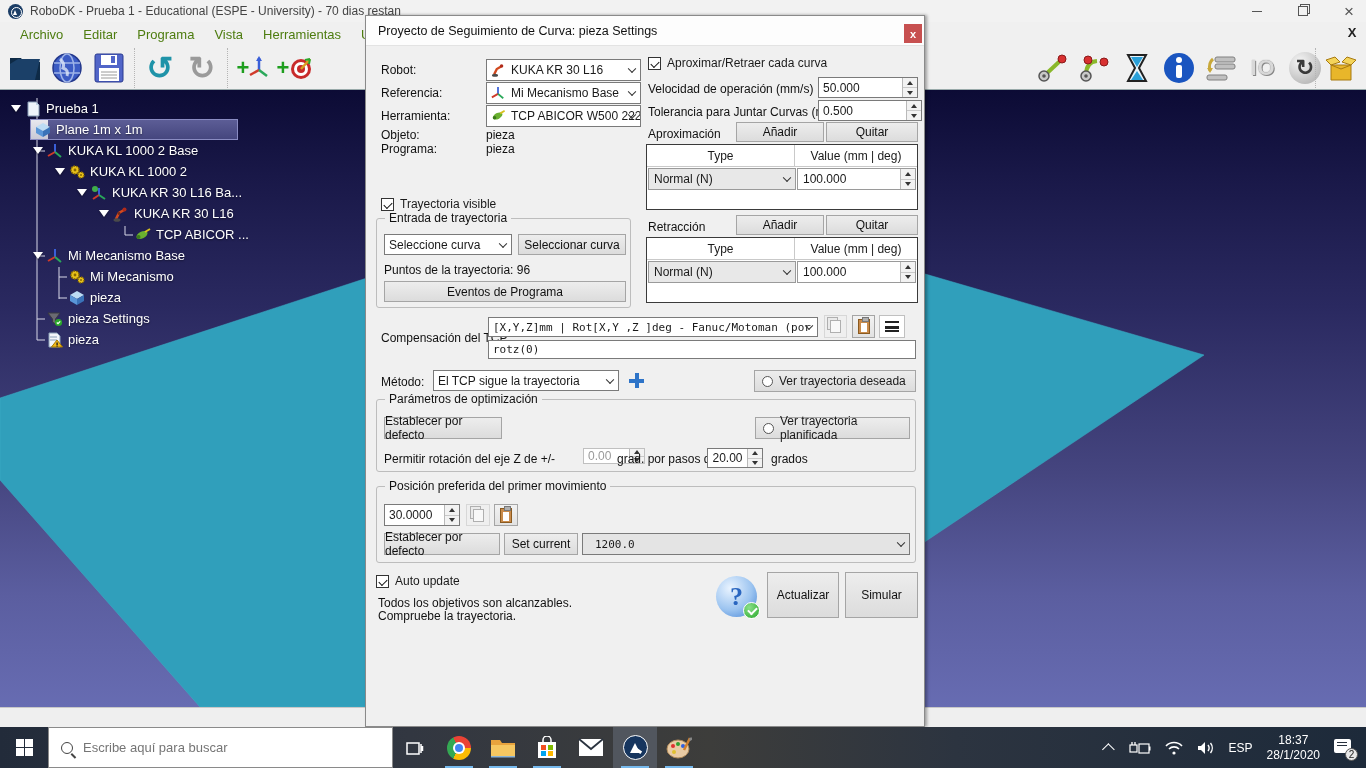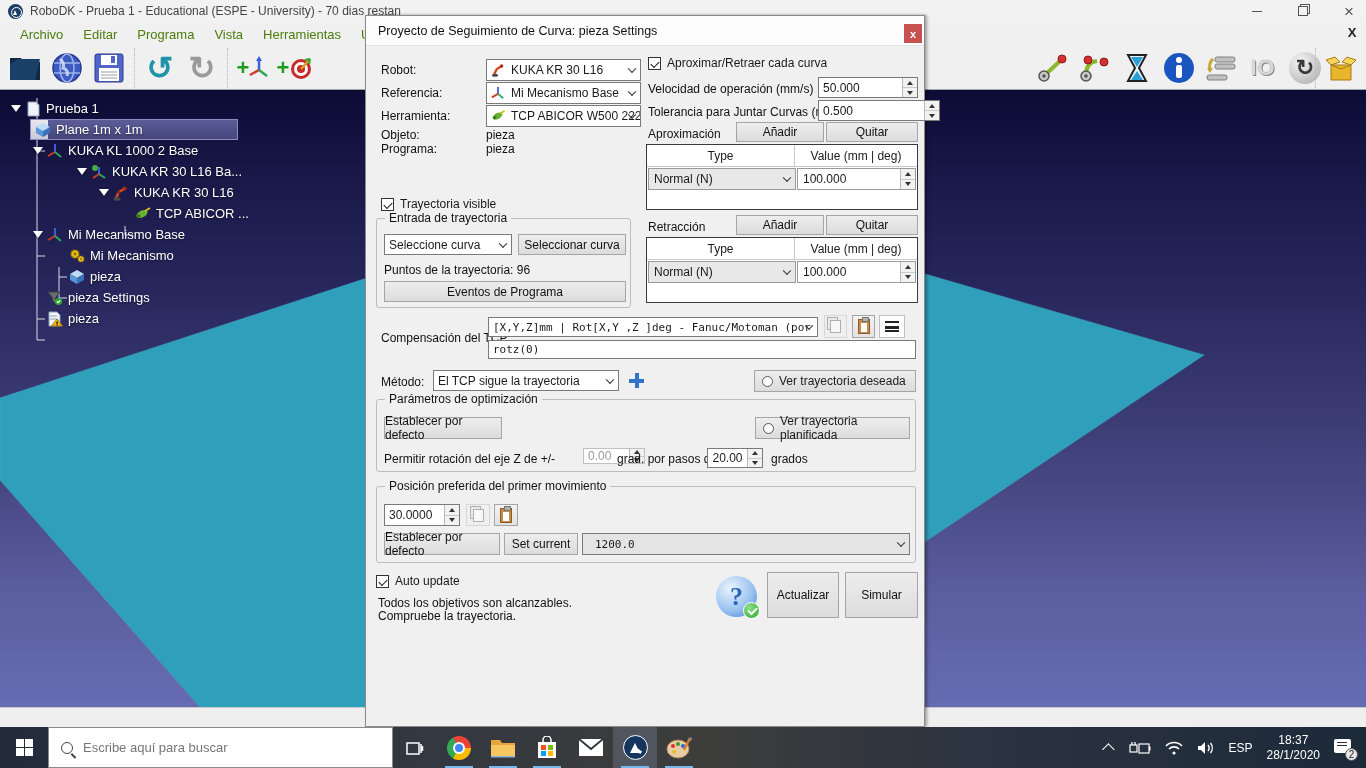--- a/index.html
+++ b/index.html
@@ -322,20 +322,34 @@
         <span class="ticon">
           <svg width="16" height="16" viewBox="0 0 16 16">
               <path d="M8 1 v8" stroke="#3a5fd8" stroke-width="2"></path>
               <path d="M8 9 L1 13" stroke="#d03a2a" stroke-width="2"></path>
               <path d="M8 9 L14 14" stroke="#2aa85a" stroke-width="2"></path>
             </svg>
         </span>
         <span class="tlabel">KUKA KL 1000 2 Base</span>
       </div>
 
+      <div class="tree-row" style="padding-left:52px;">
+        <span class="tw">
+            <span class="expander"></span>
+          </span>
+        <span class="ticon">
+          <svg width="16" height="16" viewBox="0 0 16 16">
+              <circle cx="6" cy="6" r="4" fill="#e8c21a" stroke="#8a6a00" stroke-width="1.6" stroke-dasharray="1.6 1.2"></circle>
+              <circle cx="6" cy="6" r="1.4" fill="#8a6a00"></circle>
+              <circle cx="12" cy="11" r="3" fill="#e8c21a" stroke="#8a6a00" stroke-width="1.4" stroke-dasharray="1.3 1"></circle>
+              <circle cx="12" cy="11" r="1" fill="#8a6a00"></circle>
+            </svg>
+        </span>
+        <span class="tlabel">KUKA KL 1000 2</span>
+      </div>
 
       <div class="tree-row" style="padding-left:74px;">
         <span class="tw">
             <span class="expander"></span>
           </span>
         <span class="ticon">
           <svg width="16" height="16" viewBox="0 0 16 16">
               <circle cx="4" cy="4" r="3" fill="#3fae4a"></circle>
               <path d="M8 3 v7" stroke="#3a5fd8" stroke-width="2"></path>
               <path d="M8 10 L2 14" stroke="#d03a2a" stroke-width="2"></path>
@@ -495,21 +509,21 @@
       <span class="spin-btns">
           <span>
             <i class="arr-up"></i>
           </span>
           <span>
             <i class="arr-dn"></i>
           </span>
         </span>
     </div>
     <div class="lbl" style="left:282px; top:89px;">Tolerancia para Juntar Curvas (mm)</div>
-    <div class="spin" style="left:452px; top:84px; width:122px; height:21px;">
+    <div class="spin" style="left:452px; top:84px; width:104px; height:21px;">
       <span class="sval">0.500</span>
       <span class="spin-btns">
           <span>
             <i class="arr-up"></i>
           </span>
           <span>
             <i class="arr-dn"></i>
           </span>
         </span>
     </div>

